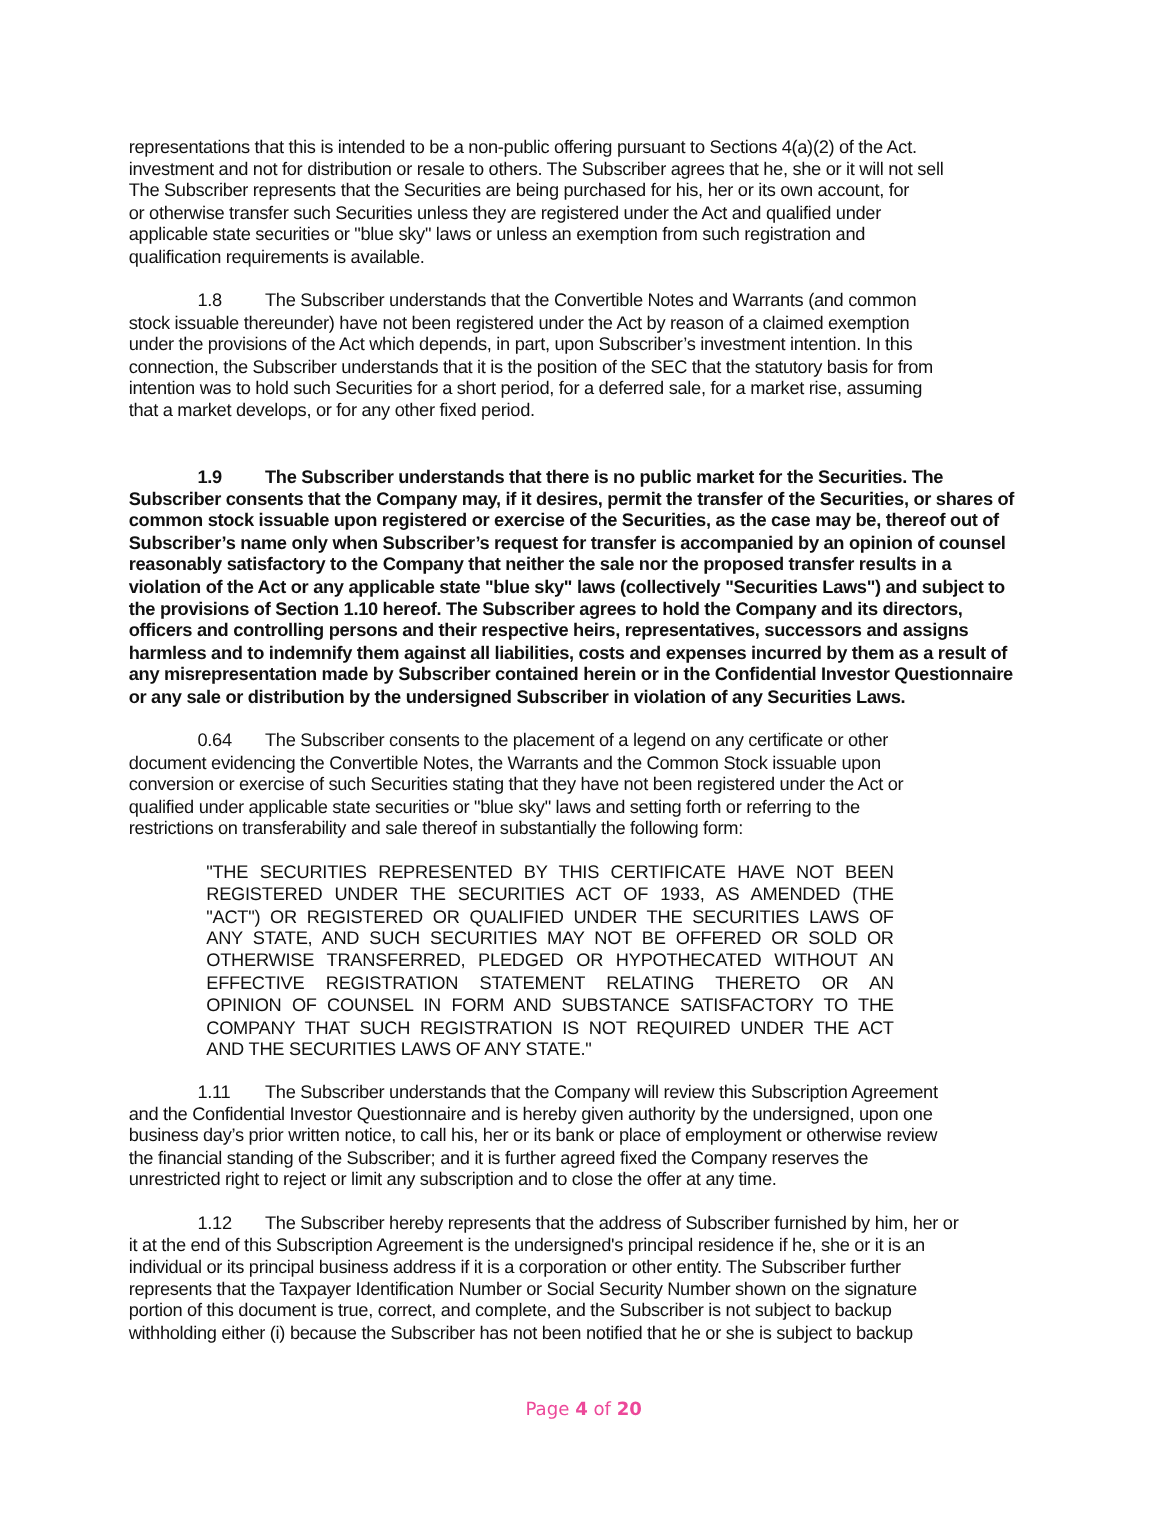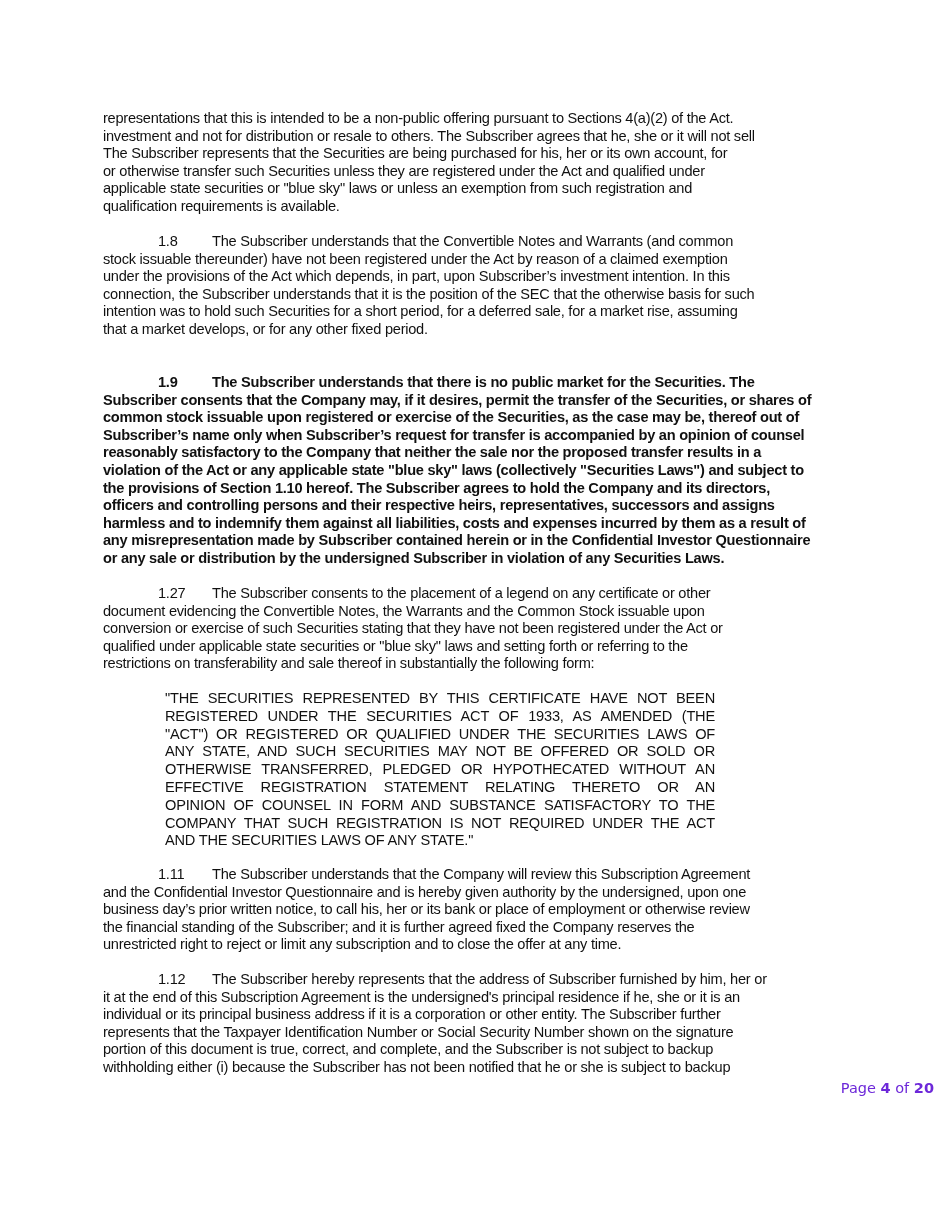--- a/index.html
+++ b/index.html
@@ -18,22 +18,22 @@
     .num { display: inline-block; width: 54px; }
     .legend {
       position: absolute; left: 165px; width: 550px;
       font-family: "Liberation Sans", sans-serif;
       font-size: 14.6px; line-height: 17.8px; color: #111111;
       letter-spacing: -0.2px;
     }
     .legend .line { text-align: justify; text-align-last: justify; white-space: normal; }
     .legend .line.last { text-align-last: left; }
     .footer {
-      position: absolute; left: 0; width: 934px; top: 1080px; text-align: right;
-      font-family: "DejaVu Sans", sans-serif; font-size: 14.5px; color: #6d28d9;
+      position: absolute; left: 0; width: 934px; top: 1120px; text-align: center;
+      font-family: "DejaVu Sans", sans-serif; font-size: 14.5px; color: #ec4899;
     }
     .footer b { font-weight: bold; }
   </style>
 </head>
 <body>
 
 <div class="page">
 
   <div class="body-text" style="top:110px;">
     <span class="line">representations that this is intended to be a non-public offering pursuant to Sections 4(a)(2) of the Act.</span>
@@ -41,41 +41,41 @@
     <span class="line">The Subscriber represents that the Securities are being purchased for his, her or its own account, for</span>
     <span class="line">or otherwise transfer such Securities unless they are registered under the Act and qualified under</span>
     <span class="line">applicable state securities or "blue sky" laws or unless an exemption from such registration and</span>
     <span class="line">qualification requirements is available.</span>
   </div>
 
   <div class="body-text" style="top:233px;">
     <span class="line"><span class="ind"></span><span class="num">1.8</span><span>The Subscriber understands that the Convertible Notes and Warrants (and common</span></span>
     <span class="line">stock issuable thereunder) have not been registered under the Act by reason of a claimed exemption</span>
     <span class="line">under the provisions of the Act which depends, in part, upon Subscriber’s investment intention. In this</span>
-    <span class="line">connection, the Subscriber understands that it is the position of the SEC that the otherwise basis for such</span>
+    <span class="line">connection, the Subscriber understands that it is the position of the SEC that the statutory basis for from</span>
     <span class="line">intention was to hold such Securities for a short period, for a deferred sale, for a market rise, assuming</span>
     <span class="line">that a market develops, or for any other fixed period.</span>
   </div>
 
   <div class="body-text" style="top:374px;font-weight:bold;">
     <span class="line"><span class="ind"></span><span class="num">1.9</span><span>The Subscriber understands that there is no public market for the Securities. The</span></span>
     <span class="line">Subscriber consents that the Company may, if it desires, permit the transfer of the Securities, or shares of</span>
     <span class="line">common stock issuable upon registered or exercise of the Securities, as the case may be, thereof out of</span>
     <span class="line">Subscriber’s name only when Subscriber’s request for transfer is accompanied by an opinion of counsel</span>
     <span class="line">reasonably satisfactory to the Company that neither the sale nor the proposed transfer results in a</span>
     <span class="line">violation of the Act or any applicable state "blue sky" laws (collectively "Securities Laws") and subject to</span>
     <span class="line">the provisions of Section 1.10 hereof. The Subscriber agrees to hold the Company and its directors,</span>
     <span class="line">officers and controlling persons and their respective heirs, representatives, successors and assigns</span>
     <span class="line">harmless and to indemnify them against all liabilities, costs and expenses incurred by them as a result of</span>
     <span class="line">any misrepresentation made by Subscriber contained herein or in the Confidential Investor Questionnaire</span>
     <span class="line">or any sale or distribution by the undersigned Subscriber in violation of any Securities Laws.</span>
   </div>
 
   <div class="body-text" style="top:585px;">
-    <span class="line"><span class="ind"></span><span class="num">1.27</span><span>The Subscriber consents to the placement of a legend on any certificate or other</span></span>
+    <span class="line"><span class="ind"></span><span class="num">0.64</span><span>The Subscriber consents to the placement of a legend on any certificate or other</span></span>
     <span class="line">document evidencing the Convertible Notes, the Warrants and the Common Stock issuable upon</span>
     <span class="line">conversion or exercise of such Securities stating that they have not been registered under the Act or</span>
     <span class="line">qualified under applicable state securities or "blue sky" laws and setting forth or referring to the</span>
     <span class="line">restrictions on transferability and sale thereof in substantially the following form:</span>
   </div>
 
   <div class="legend" style="top:690px;">
     <span class="line">"THE SECURITIES REPRESENTED BY THIS CERTIFICATE HAVE NOT BEEN</span>
     <span class="line">REGISTERED UNDER THE SECURITIES ACT OF 1933, AS AMENDED (THE</span>
     <span class="line">"ACT") OR REGISTERED OR QUALIFIED UNDER THE SECURITIES LAWS OF</span>

